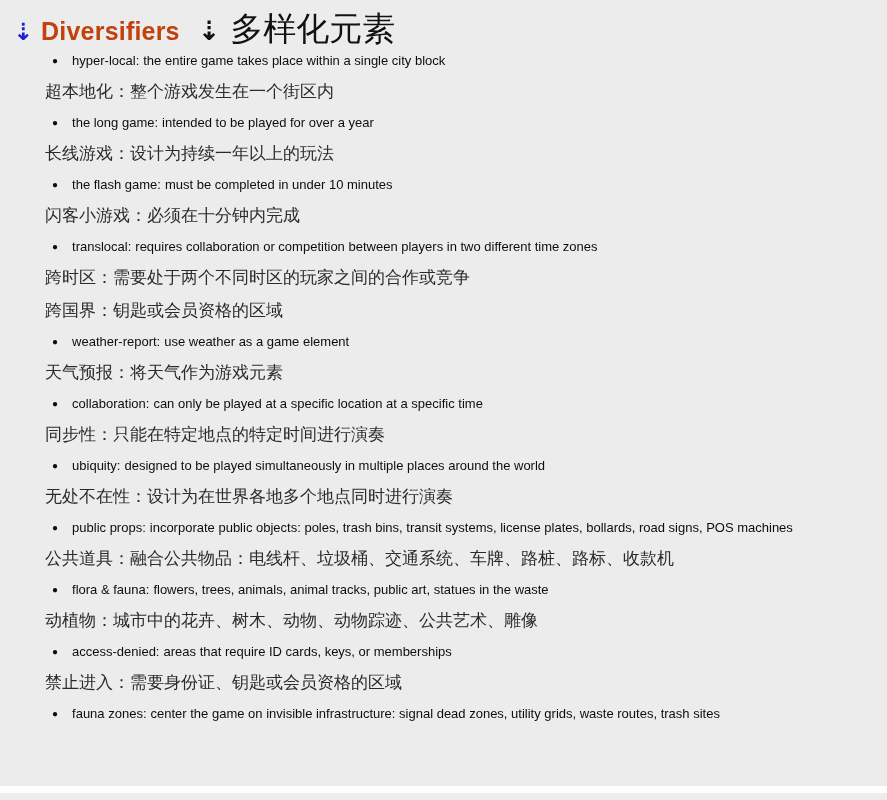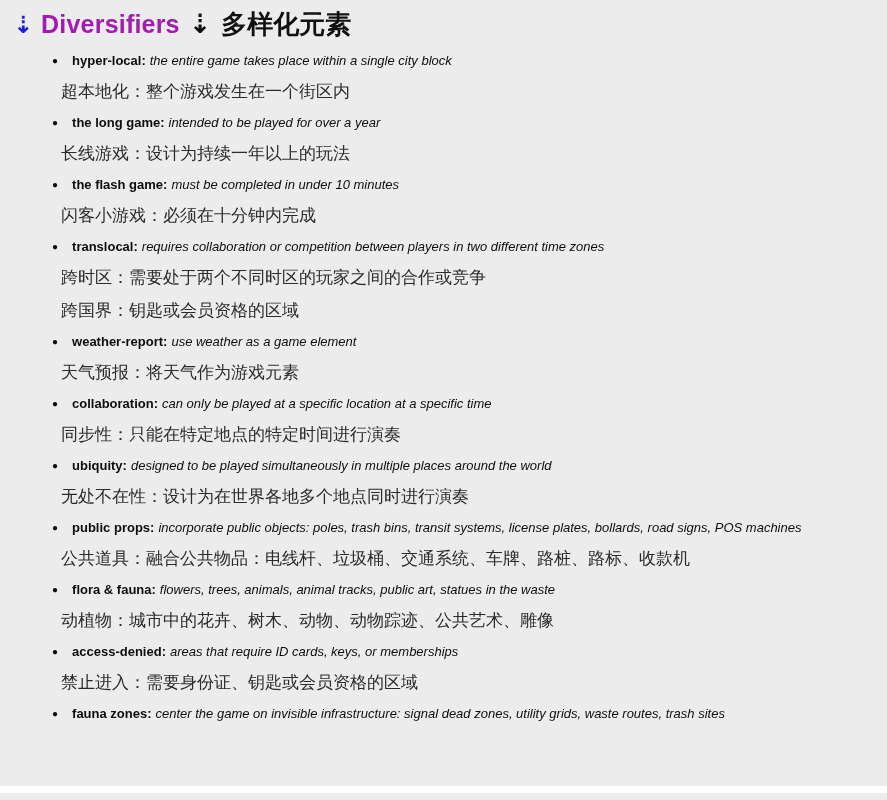--- a/index.html
+++ b/index.html
@@ -33,30 +33,30 @@
     color: #1e1ed9;
     font-size: 24px;
     margin-right: 8px;
   }
   .arrow.dark {
     color: #111111;
     font-size: 27px;
     margin-right: 10px;
   }
   .title-en {
-    color: #a21caf;
+    color: #c2410c;
     font-size: 25px;
     font-weight: 700;
-    margin-right: 9px;
+    margin-right: 18px;
     letter-spacing: 0.2px;
   }
   .title-zh {
     color: #111111;
-    font-size: 26px;
-    font-weight: 700;
+    font-size: 33px;
+    font-weight: 400;
   }
   .list {
     margin-top: 10px;
   }
   .pair {
     margin-bottom: 9px;
   }
   .en-line {
     padding-left: 52px;
     font-size: 13px;
@@ -66,30 +66,29 @@
     white-space: nowrap;
   }
   .bullet {
     display: inline-block;
     font-size: 10px;
     vertical-align: 1px;
     margin-right: 6px;
     color: #0d0d0d;
   }
   .term {
-    font-weight: 700;
+    font-weight: 400;
     margin-right: 4px;
     padding-left: 8px;
   }
   .desc {
     font-weight: 400;
-    font-style: italic;
   }
   .zh-line {
-    padding-left: 61px;
+    padding-left: 45px;
     font-size: 17px;
     line-height: 24px;
     color: #2b2b2b;
     white-space: nowrap;
   }
   .bottom-strip {
     position: absolute;
     left: 0;
     bottom: 0;
     width: 887px;

